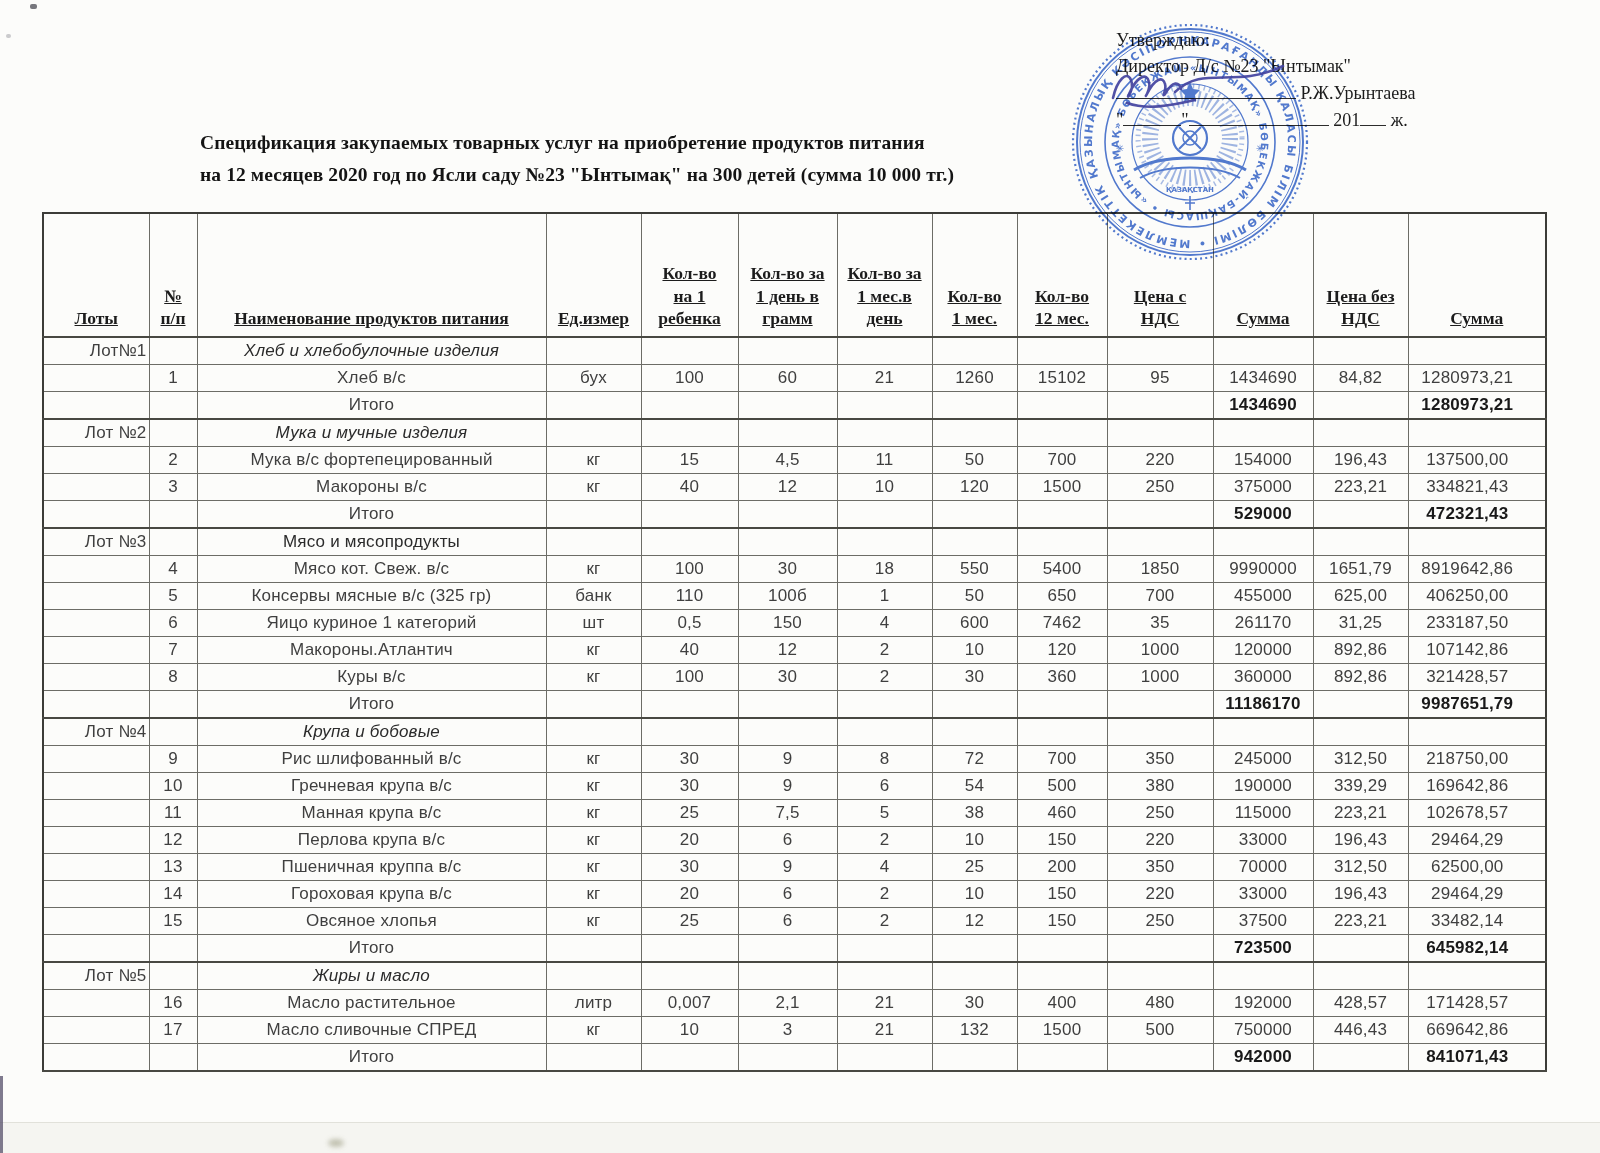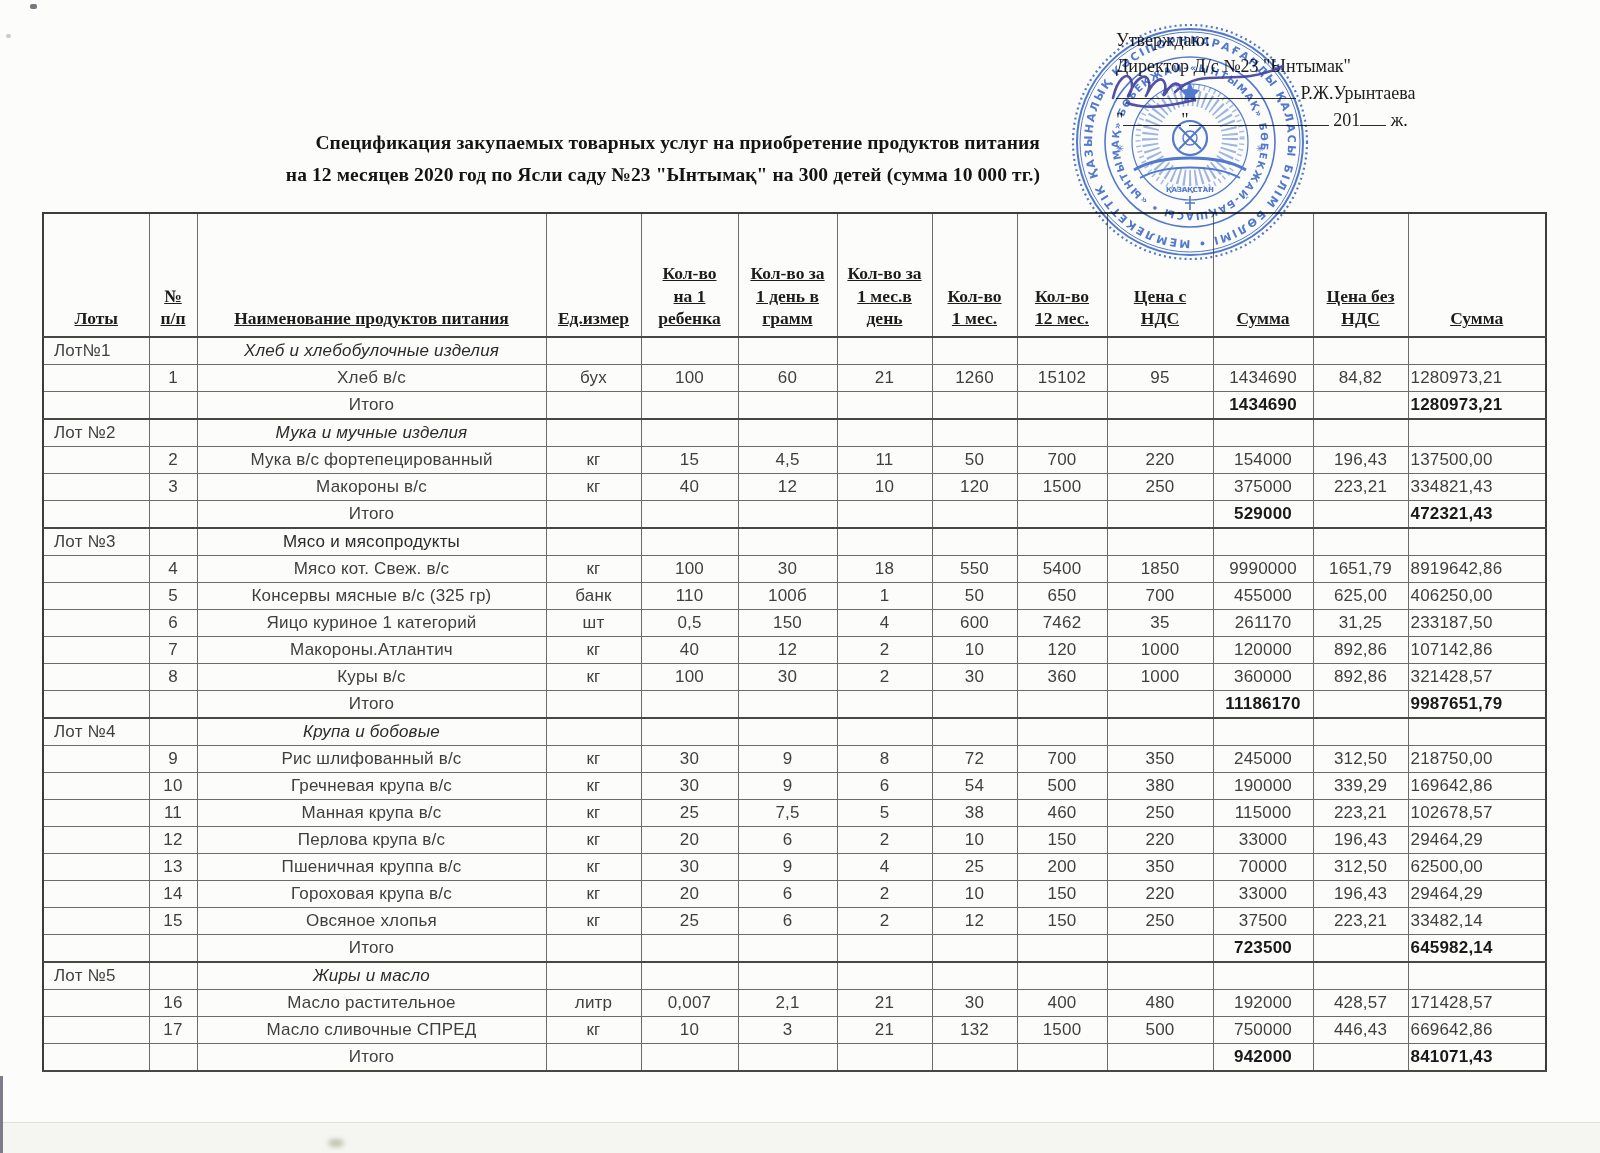--- a/index.html
+++ b/index.html
@@ -11,21 +11,21 @@
   
   .corner-dot{position:absolute;left:30px;top:4px;width:7px;height:5px;background:#5f5f66;border-radius:2px;opacity:.85}
   .corner-dot2{position:absolute;left:6px;top:34px;width:5px;height:4px;background:#9a9aa0;border-radius:2px;opacity:.5}
   .scan-band{position:absolute;left:0;top:1122px;width:1600px;height:31px;background:#f5f5f1;border-top:1px solid #e1e1da}
   .scan-smudge{position:absolute;left:328px;top:1139px;width:16px;height:8px;background:#b4b4a0;border-radius:50%;filter:blur(2.5px);opacity:.8}
   .scan-edge{position:absolute;left:0;top:1076px;width:3px;height:77px;background:#564f6a;opacity:.75}
 
   
   .doc-title{
     position:absolute;left:200px;top:127px;width:840px;
-    text-align:right;font-weight:bold;font-size:19.5px;line-height:1.62;
+    text-align:left;font-weight:bold;font-size:19.5px;line-height:1.62;
     color:#141414;letter-spacing:.1px;
   }
 
   
   .approval{
     position:absolute;left:1116px;top:27px;z-index:2;
     font-size:18px;color:#1c1c1c;line-height:26px;white-space:nowrap;
   }
   .approval .sig-row{}
   .uline{display:inline-block;border-bottom:1.6px solid #2c2c2c;height:1.05em;vertical-align:baseline}
@@ -51,22 +51,22 @@
     font-family:"Liberation Serif",serif;font-weight:bold;font-size:17.5px;
     color:#1c1c1c;line-height:1.3;white-space:pre-line;padding-bottom:6px;
     border-bottom:1.5px solid #55554f;
     text-decoration:underline;
   }
   .spec-table td{
     height:26px;text-align:center;vertical-align:middle;
     font-family:"Liberation Sans",sans-serif;font-size:17px;
     color:#3f3f3f;letter-spacing:.2px;white-space:nowrap;
   }
-  .spec-table td.col-0{text-align:left;padding-left:10px;color:#44444​4}
-  .spec-table td.col-12{text-align:left;padding-right:21px}
+  .spec-table td.col-0{text-align:right;padding-left:10px;color:#44444​4}
+  .spec-table td.col-12{text-align:center;padding-right:21px}
   tr.row-lot td{border-top:2px solid #484842}
   tr.row-total td{border-bottom:2px solid #484842}
   tr.row-lot td.col-2{font-weight:normal;color:#2b2b2b}
   tr.row-lot.italic td.col-2{font-style:italic}
   tr.row-total td.col-10,tr.row-total td.col-12{font-weight:bold;color:#191919}
 </style>
 </head>
 <body>
 
 <div class="corner-dot"></div>

